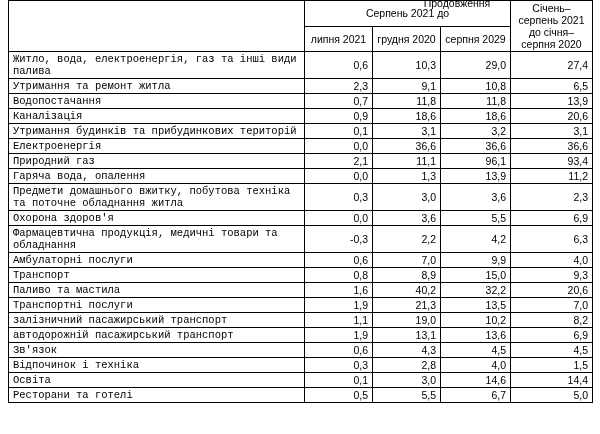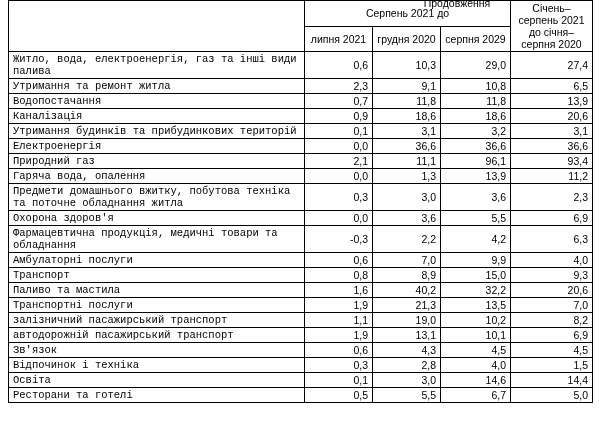--- a/index.html
+++ b/index.html
@@ -211,21 +211,21 @@
           <td class="label ind2">залізничний пасажирський транспорт</td>
           <td class="num">1,1</td>
           <td class="num">19,0</td>
           <td class="num">10,2</td>
           <td class="num">8,2</td>
         </tr>
         <tr>
           <td class="label ind2">автодорожній пасажирський транспорт</td>
           <td class="num">1,9</td>
           <td class="num">13,1</td>
-          <td class="num">10,1</td>
+          <td class="num">13,6</td>
           <td class="num">6,9</td>
         </tr>
         <tr>
           <td class="label bold">Зв'язок</td>
           <td class="num bold">0,6</td>
           <td class="num bold">4,3</td>
           <td class="num bold">4,5</td>
           <td class="num bold">4,5</td>
         </tr>
         <tr>

